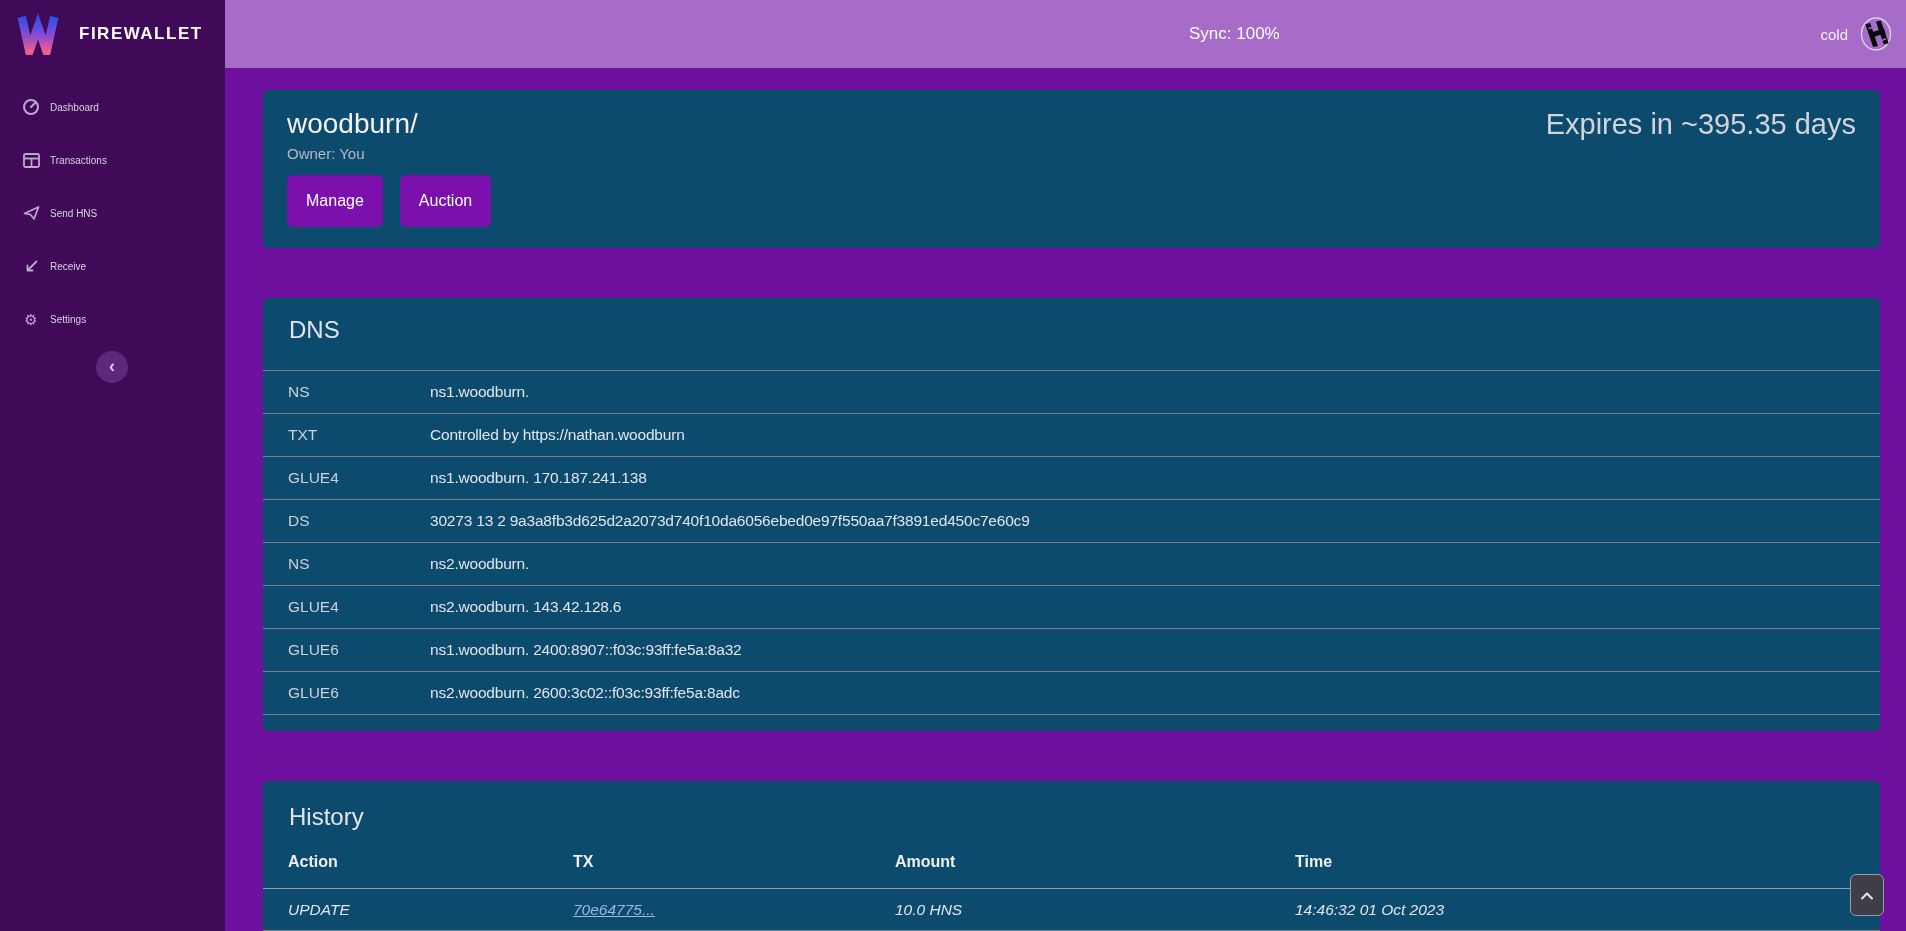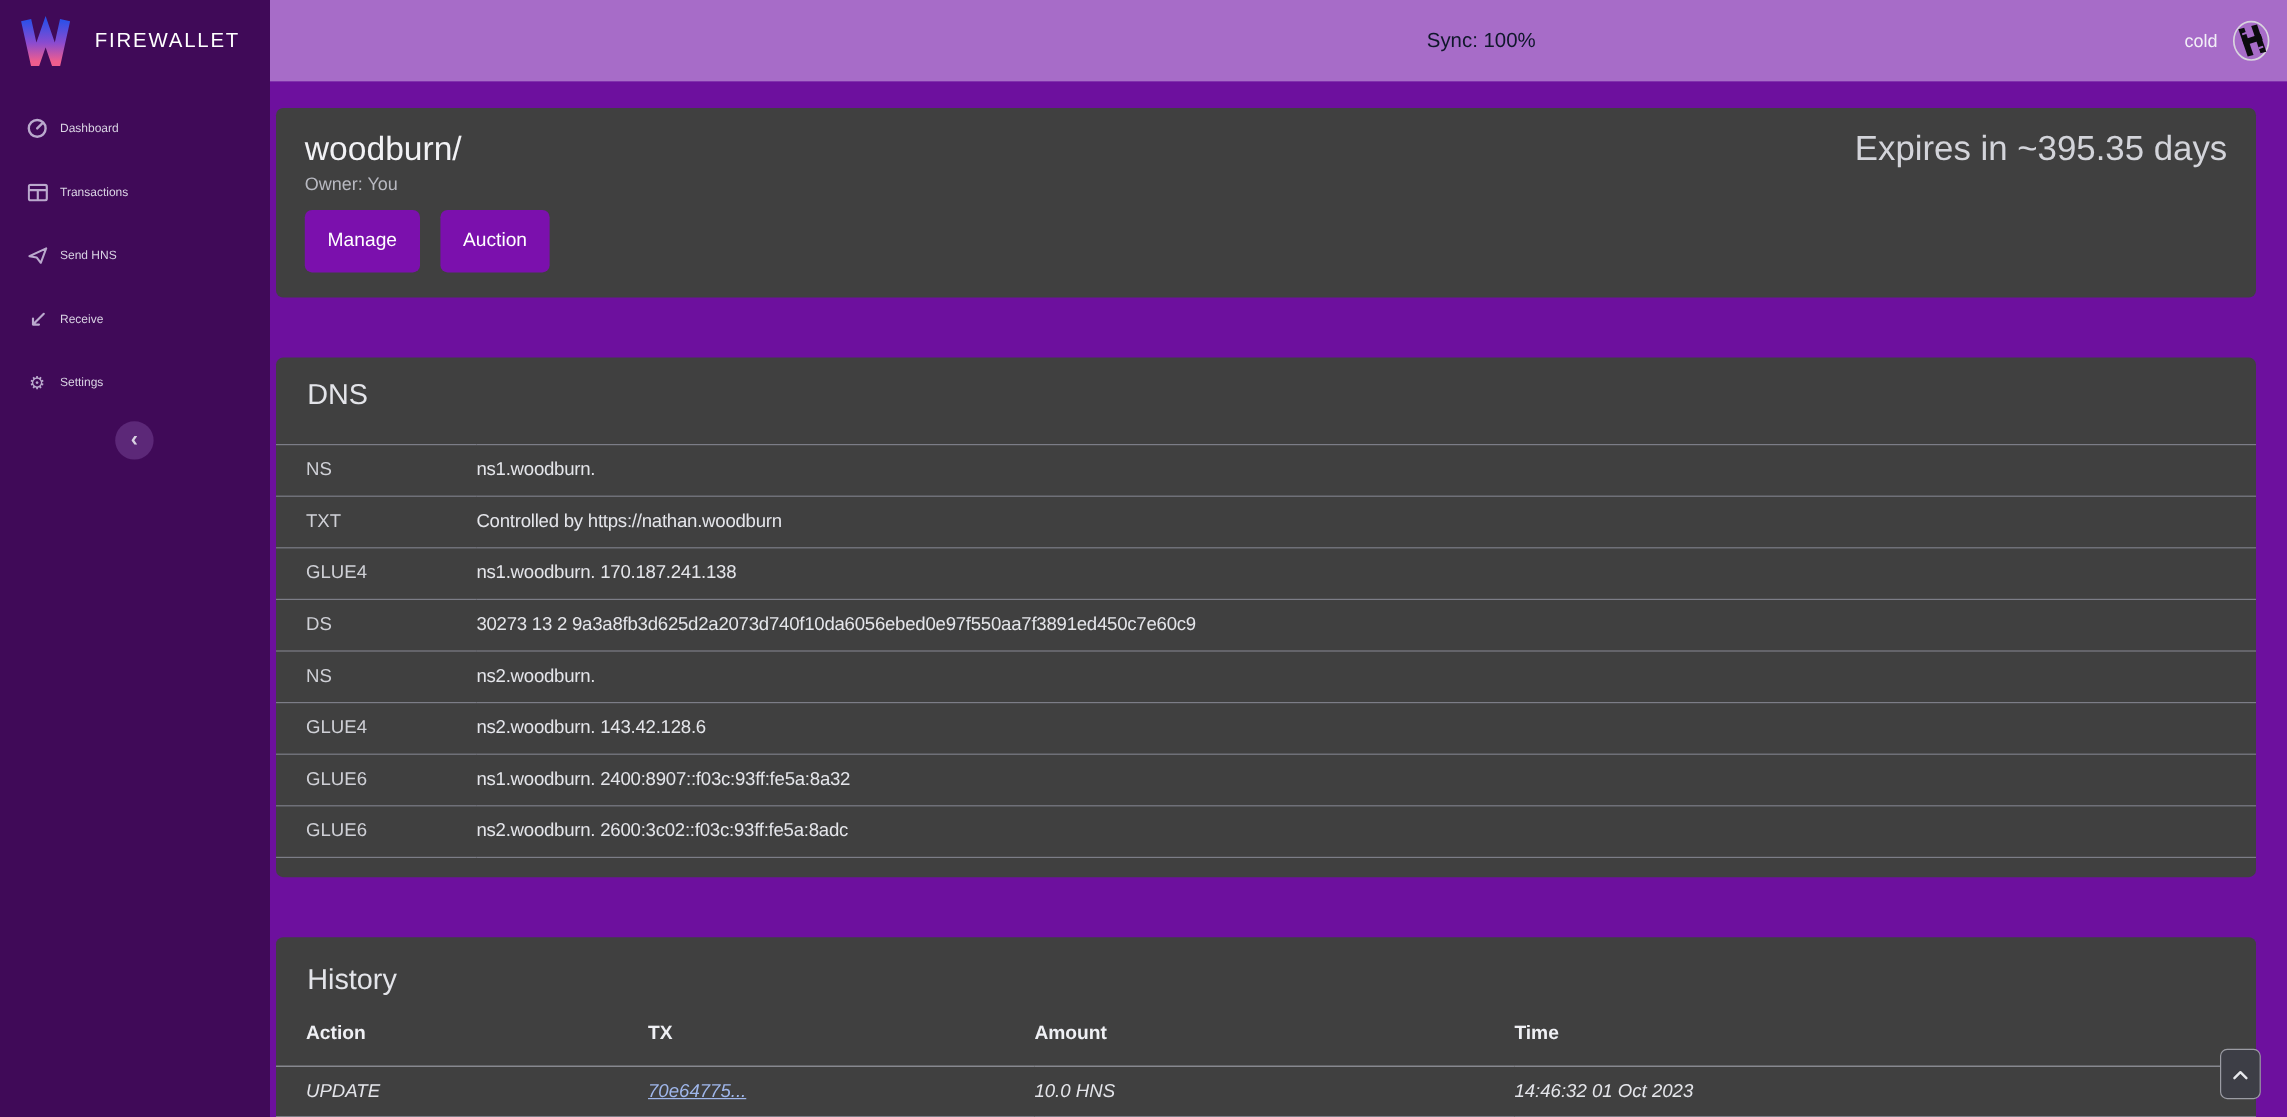--- a/index.html
+++ b/index.html
@@ -5,48 +5,48 @@
   * { margin:0; padding:0; box-sizing:border-box; }
   html,body { width:1906px; height:931px; overflow:hidden; }
   body { font-family:"Liberation Sans","DejaVu Sans",sans-serif; background:#6d109e; }
 
   .app { position:relative; width:1906px; height:931px; display:flex; }
 
   
   .sidebar { width:225px; min-width:225px; height:100%; background:#400a58; position:relative; z-index:2; }
   .logo-row { height:68px; display:flex; align-items:center; padding-left:17px; }
   .logo-mark { width:42px; height:42px; }
-  .logo-text { color:#ffffff; font-weight:normal; font-size:17px; letter-spacing:1.5px; margin-left:20px; }
+  .logo-text { color:#ffffff; font-weight:bold; font-size:17px; letter-spacing:1.5px; margin-left:20px; }
   .nav { padding-top:26px; }
   .nav-item { display:flex; align-items:center; height:26px; margin:0 0 27px 0; padding-left:20px; cursor:pointer; color:#d9d3e3; }
   .nav-item .nav-icon { width:22px; display:flex; justify-content:center; align-items:center; color:#baa9cd; }
   .nav-item .nav-label { margin-left:8px; font-size:10px; }
   .gear-glyph { font-size:15px; line-height:1; color:#baa9cd; }
   .collapse-btn { position:absolute; left:96px; top:351px; width:32px; height:32px; border-radius:50%;
     background:#5c2878; border:none; color:#d9d2e2; font-size:18px; font-weight:bold; cursor:pointer;
     display:flex; align-items:center; justify-content:center; line-height:1; padding-bottom:2px; }
 
   
   .main { flex:1; display:flex; flex-direction:column; height:100%; }
 
   .topbar { height:68px; min-height:68px; background:#a76cc8; position:relative; }
   .search-group { position:absolute; left:40px; top:18px; display:flex; }
   .search-input { width:357px; height:31px; background:#3e3e43; border:none; outline:none;
     border-radius:5px 0 0 5px; color:#d9d9dd; font-size:15px; padding:0 12px; font-family:inherit; }
   .search-btn { width:42px; height:31px; background:#6d0f9c; border:none; border-radius:0 5px 5px 0;
     cursor:pointer; display:flex; align-items:center; justify-content:center; }
   .sync-text { position:absolute; left:964px; top:50%; transform:translateY(-50%);
-    color:#0f172a; font-size:17px; }
+    color:#ffffff; font-size:17px; }
   .wallet-group { position:absolute; right:12px; top:0; height:68px; display:flex; align-items:center; }
   .wallet-name { color:#f2eff7; font-size:15px; margin-right:10px; }
   .hns-logo { width:36px; height:36px; }
 
   
   .content { flex:1; background:#6d109e; overflow:hidden; position:relative; }
-  .card { background:#404040; border-radius:6px; margin:0 26px 0 5px; color:#e8e9ed; }
+  .card { background:#0c4a6e; border-radius:6px; margin:0 26px 0 38px; color:#e8e9ed; }
 
   .domain-card { margin-top:22px; height:158px; padding:18px 24px; position:relative; }
   .domain-title { font-size:28px; font-weight:normal; color:#f2f2f5; }
   .domain-status { font-size:14px; color:#9fa0a8; margin-top:7px; letter-spacing:.3px; }
   .domain-owner { font-size:15px; color:#b8b9c1; margin-top:5px; }
   .domain-buttons { margin-top:13px; display:flex; }
   .btn-purple { background:#7b10ad; color:#ffffff; border:none; border-radius:6px;
     font-size:16px; font-family:inherit; padding:0 19px; height:52px; cursor:pointer; margin-right:17px; }
   .domain-expires { position:absolute; top:18px; right:24px; font-size:29px; color:#d3d4da; }
 

